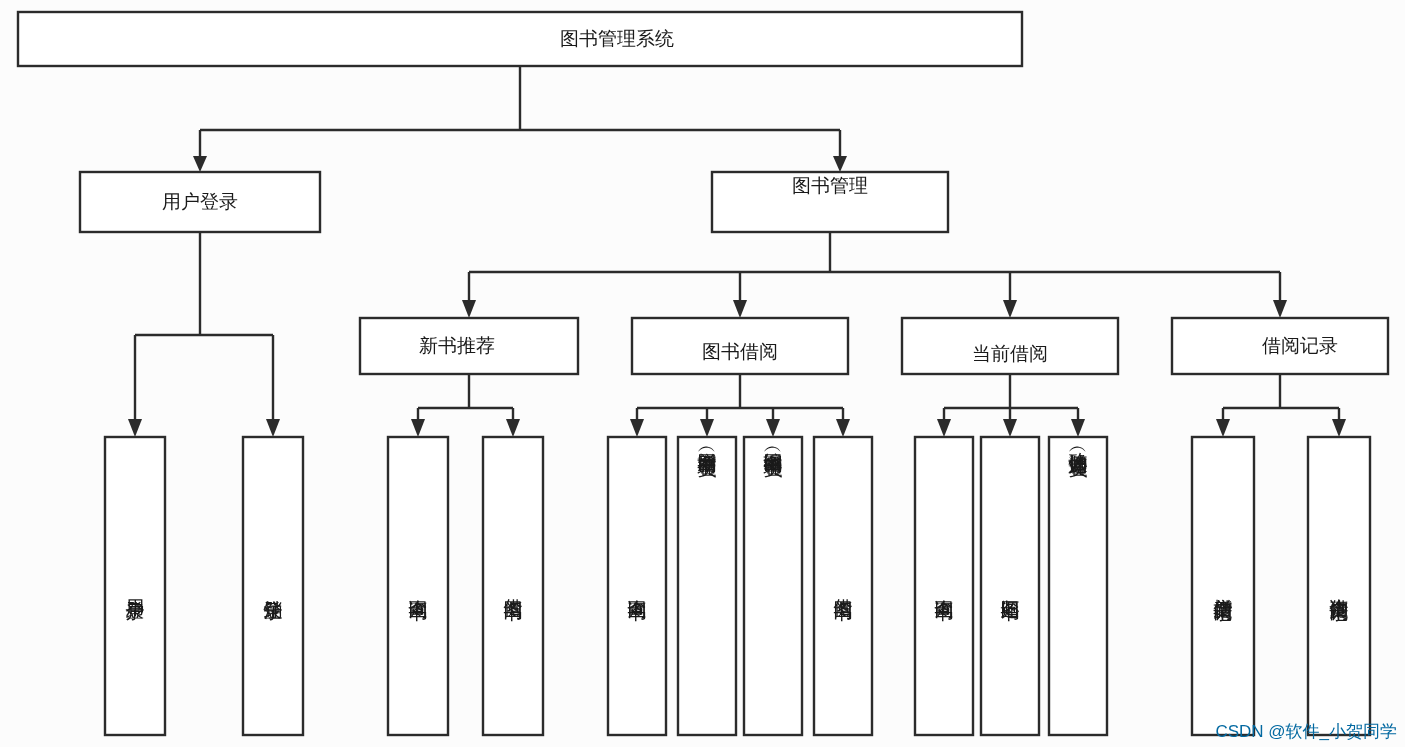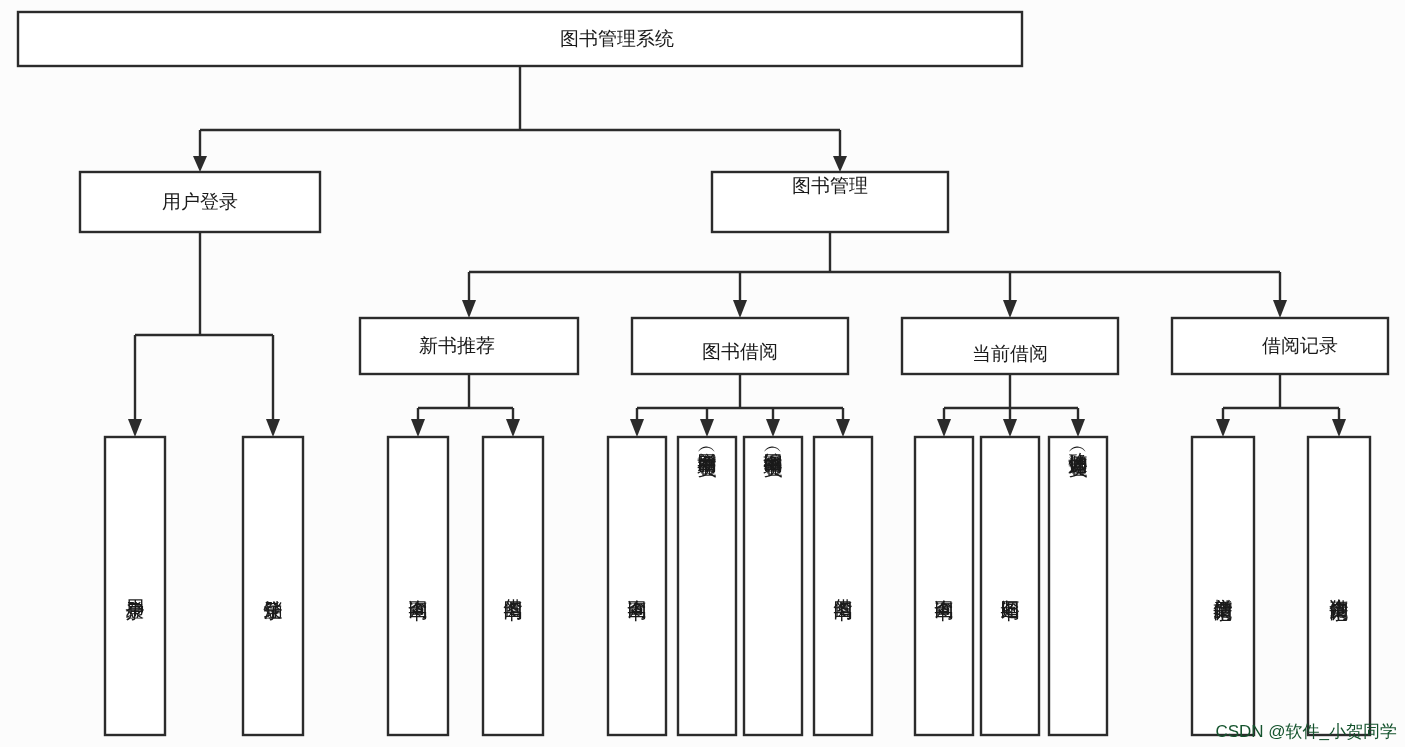--- a/index.html
+++ b/index.html
@@ -67,21 +67,21 @@
     color: #1a1a1a;
     pointer-events: none;
     white-space: nowrap;
   }
   .watermark {
     position: absolute;
     right: 8px;
     bottom: 4px;
     font-family: "Liberation Sans", "DejaVu Sans", sans-serif;
     font-size: 17px;
-    color: #14532d;
+    color: #0369a1;
     white-space: nowrap;
     user-select: none;
   }
 </style>
 </head>
 <body>
 
 <div id="diagram-root">
 
   <svg class="canvas" viewBox="0 0 1405 747">

